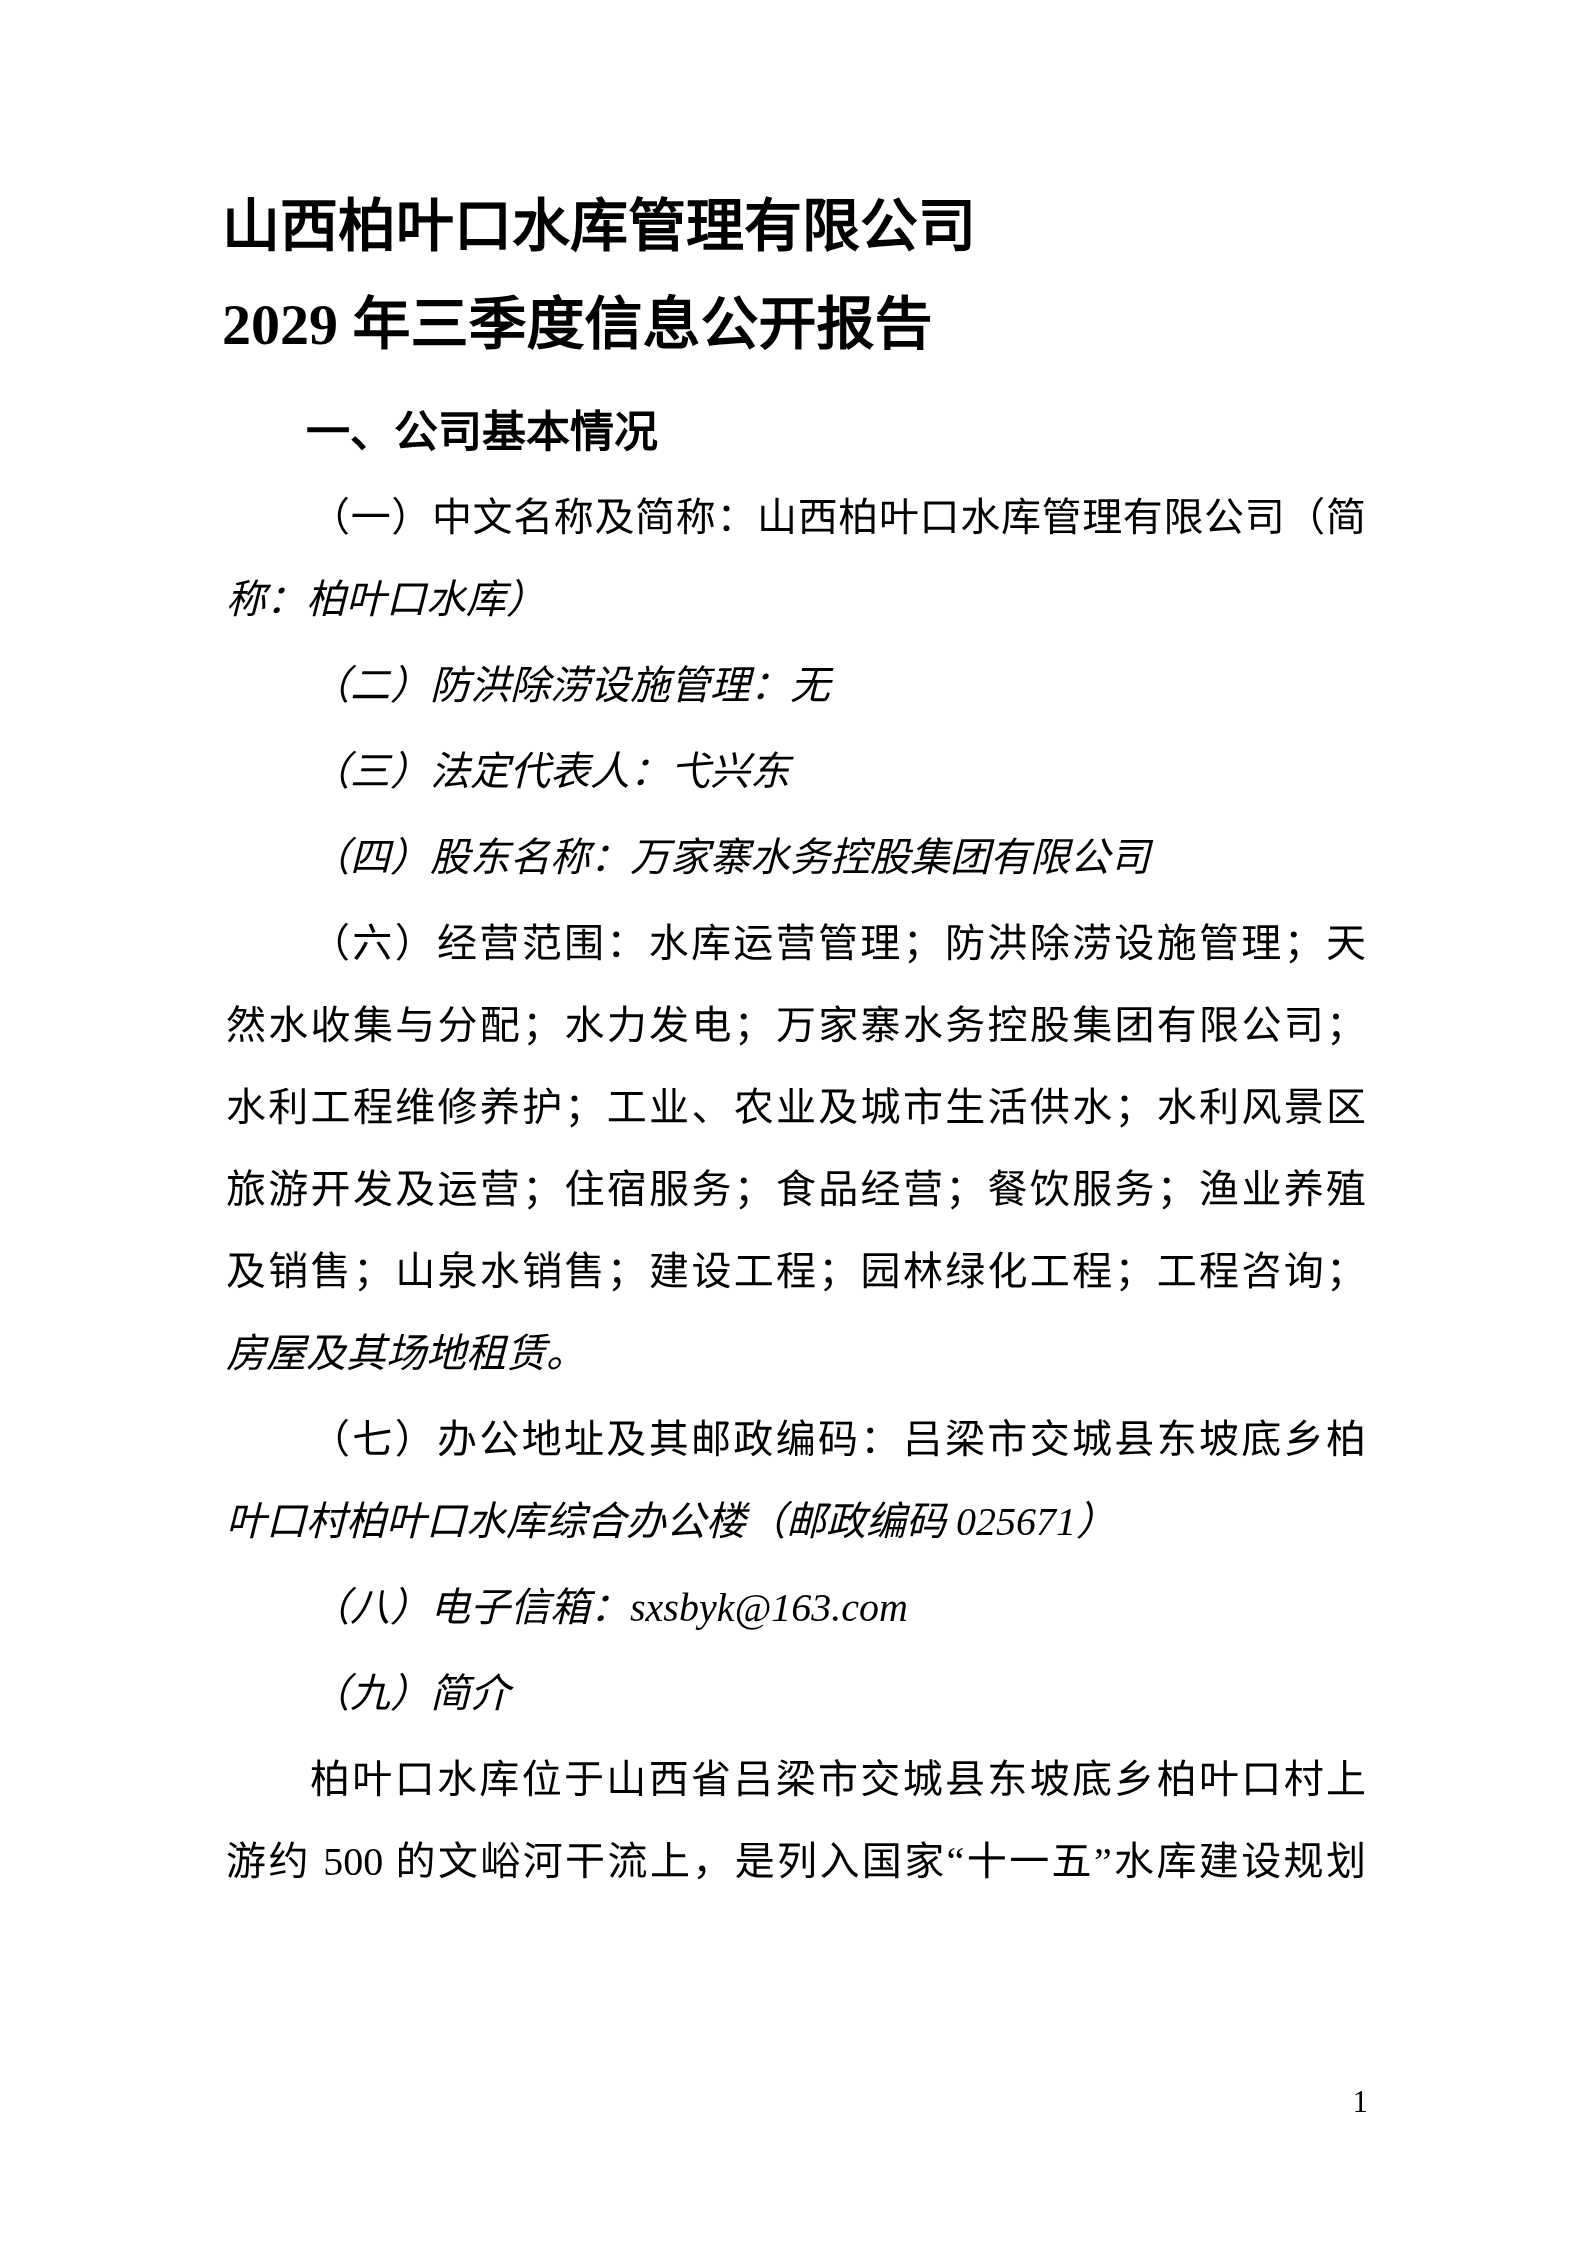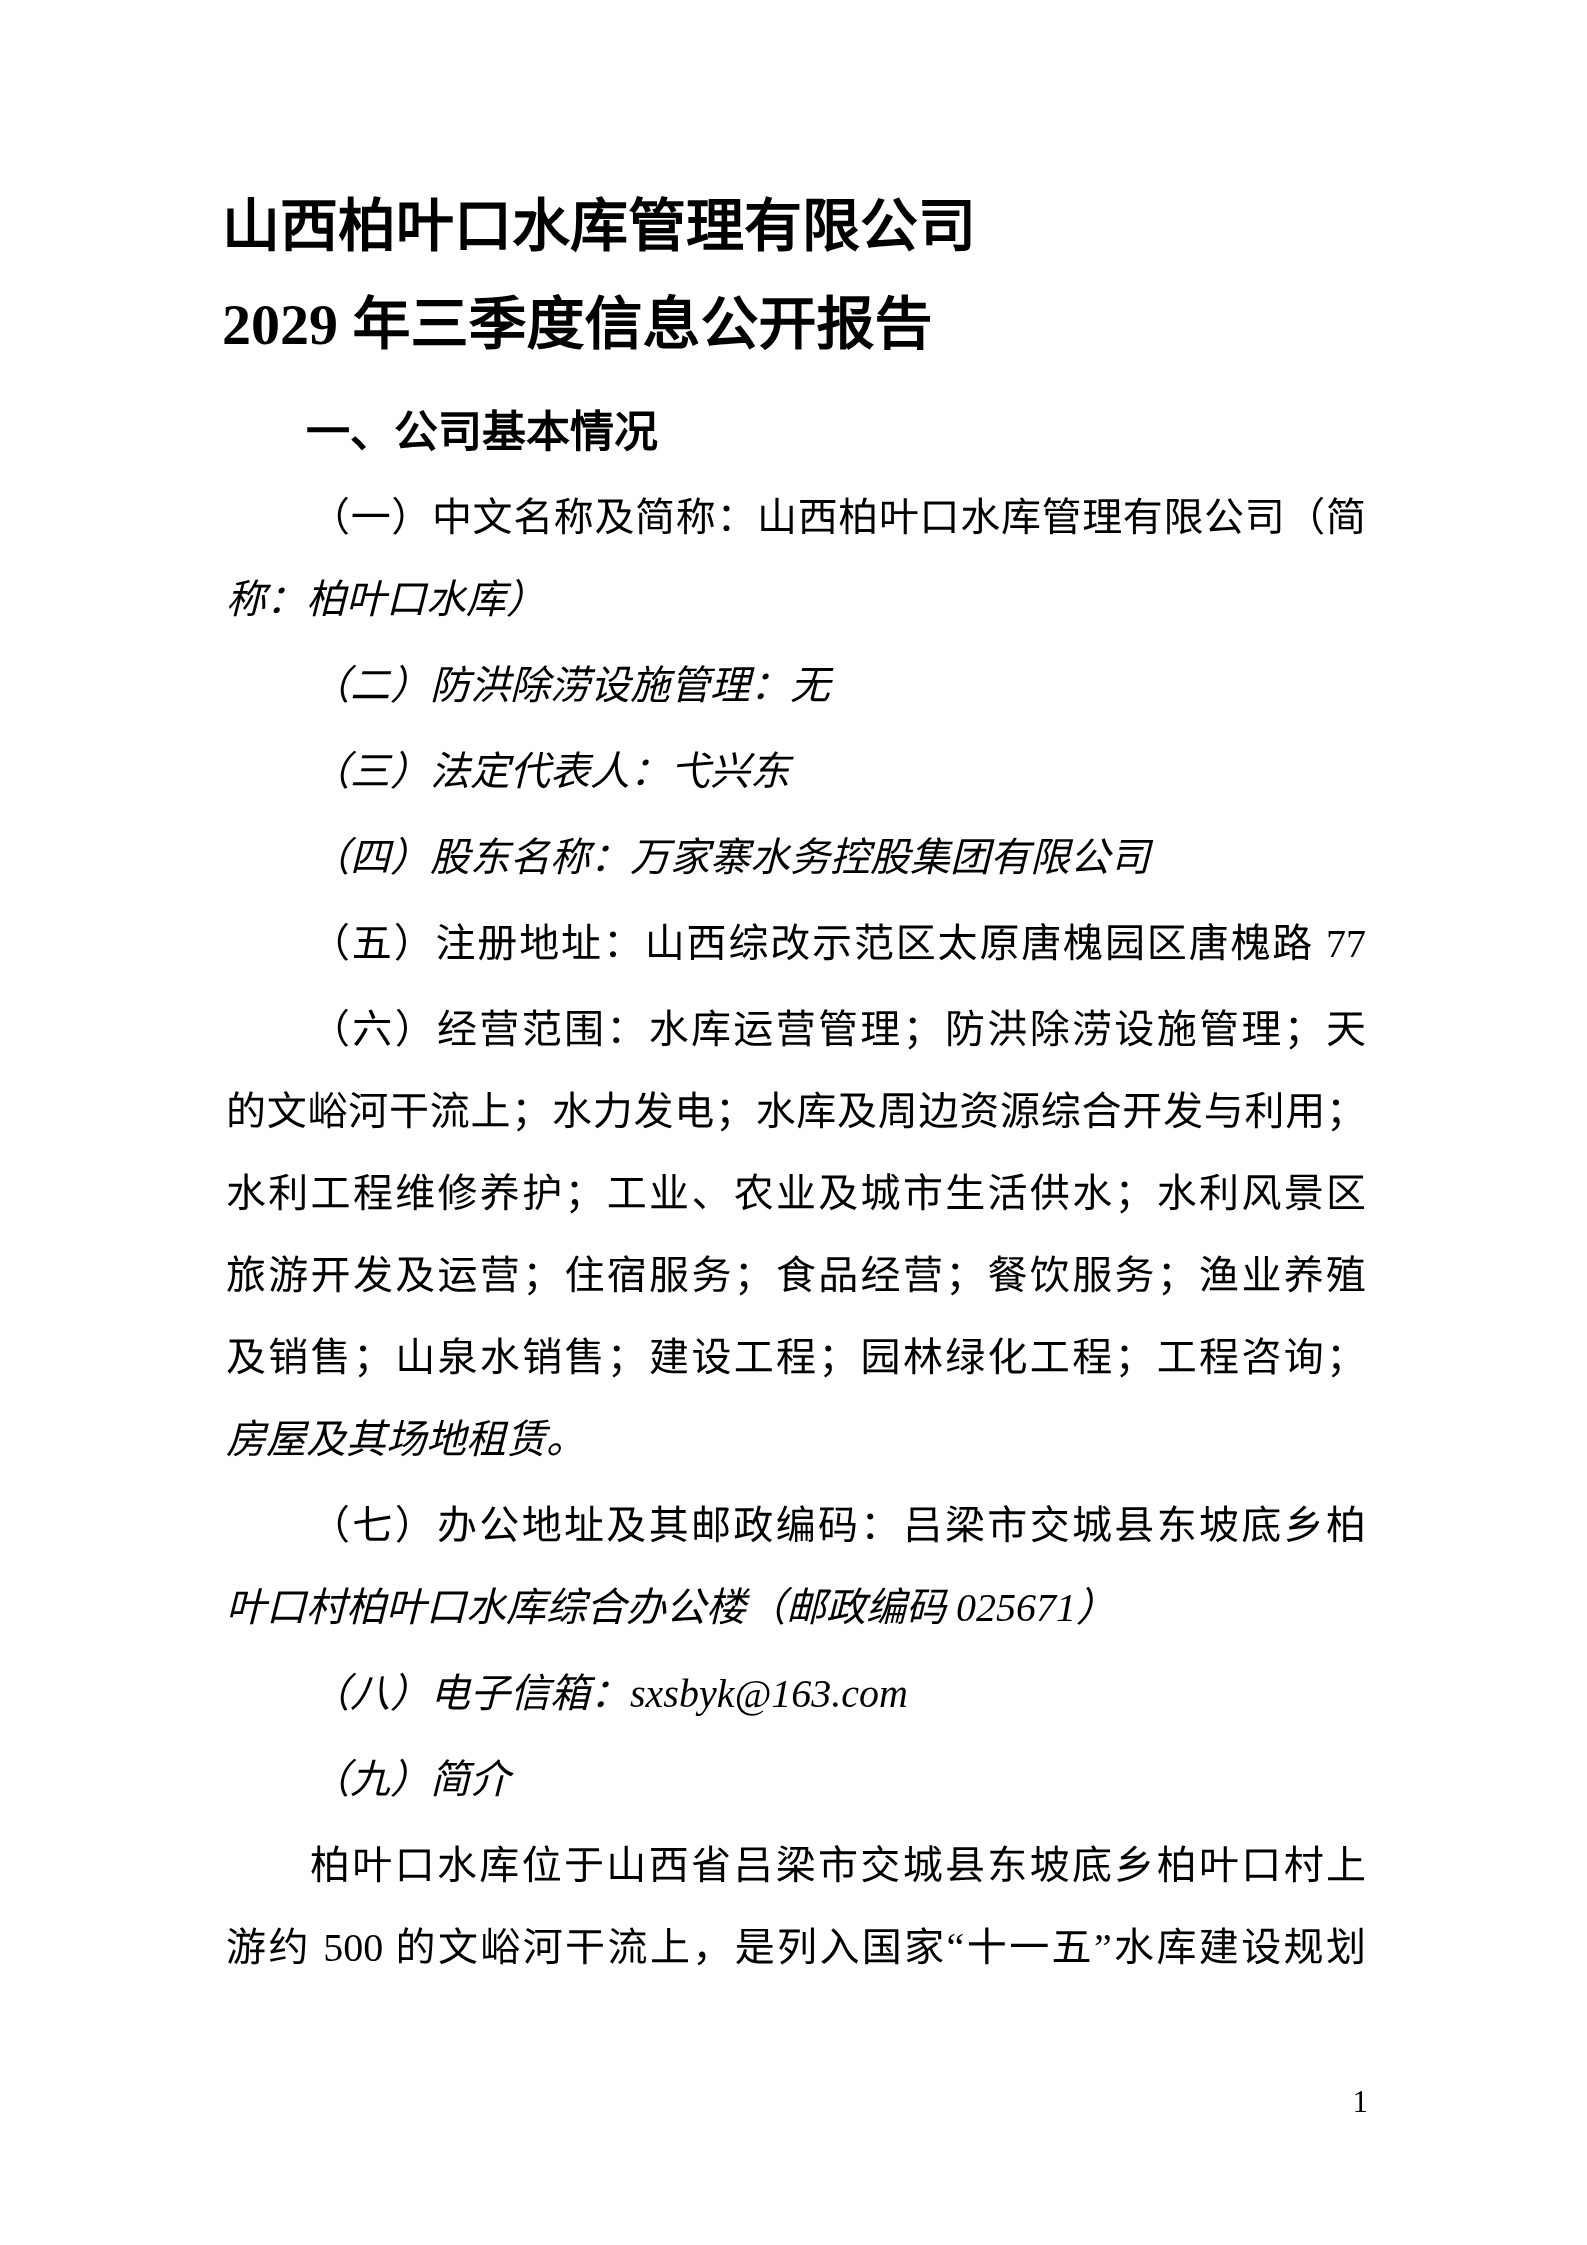--- a/index.html
+++ b/index.html
@@ -74,25 +74,24 @@
         <div class="para">
           <div class="line first natural">（二）防洪除涝设施管理：无</div>
         </div>
         <div class="para">
           <div class="line first natural">（三）法定代表人：弋兴东</div>
         </div>
         <div class="para">
           <div class="line first natural">（四）股东名称：万家寨水务控股集团有限公司</div>
         </div>
         <div class="para">
-          <div class="line first">（五）注册地址：山西综改示范区太原唐槐园区唐槐路 77</div>
         </div>
         <div class="para">
           <div class="line first">（六）经营范围：水库运营管理；防洪除涝设施管理；天</div>
-          <div class="line">的文峪河干流上；水力发电；水库及周边资源综合开发与利用；</div>
+          <div class="line">然水收集与分配；水力发电；万家寨水务控股集团有限公司；</div>
           <div class="line">水利工程维修养护；工业、农业及城市生活供水；水利风景区</div>
           <div class="line">旅游开发及运营；住宿服务；食品经营；餐饮服务；渔业养殖</div>
           <div class="line">及销售；山泉水销售；建设工程；园林绿化工程；工程咨询；</div>
           <div class="line natural">房屋及其场地租赁。</div>
         </div>
         <div class="para">
           <div class="line first">（七）办公地址及其邮政编码：吕梁市交城县东坡底乡柏</div>
           <div class="line natural">叶口村柏叶口水库综合办公楼（邮政编码 025671）</div>
         </div>
         <div class="para">

